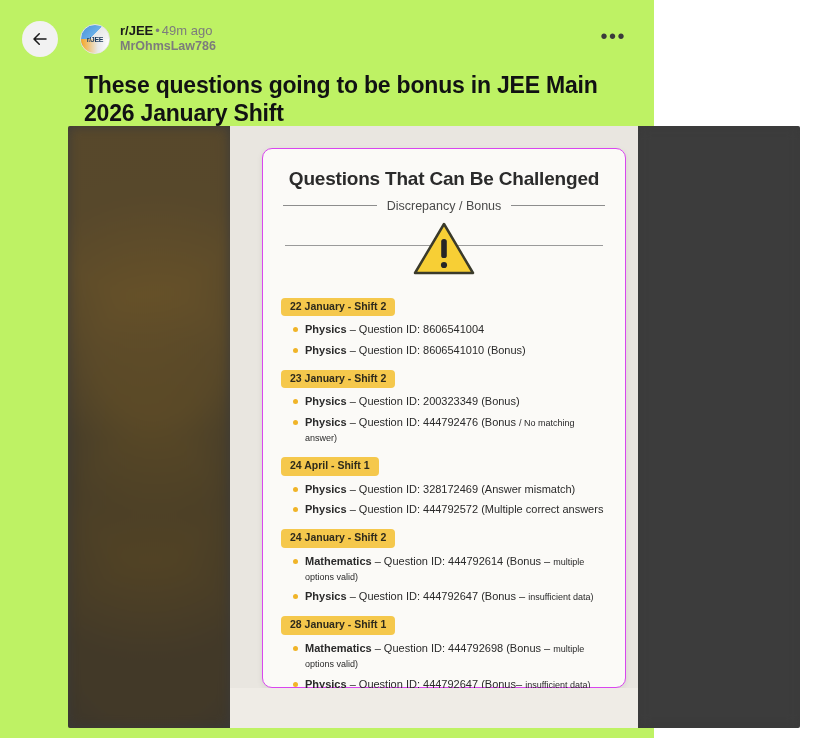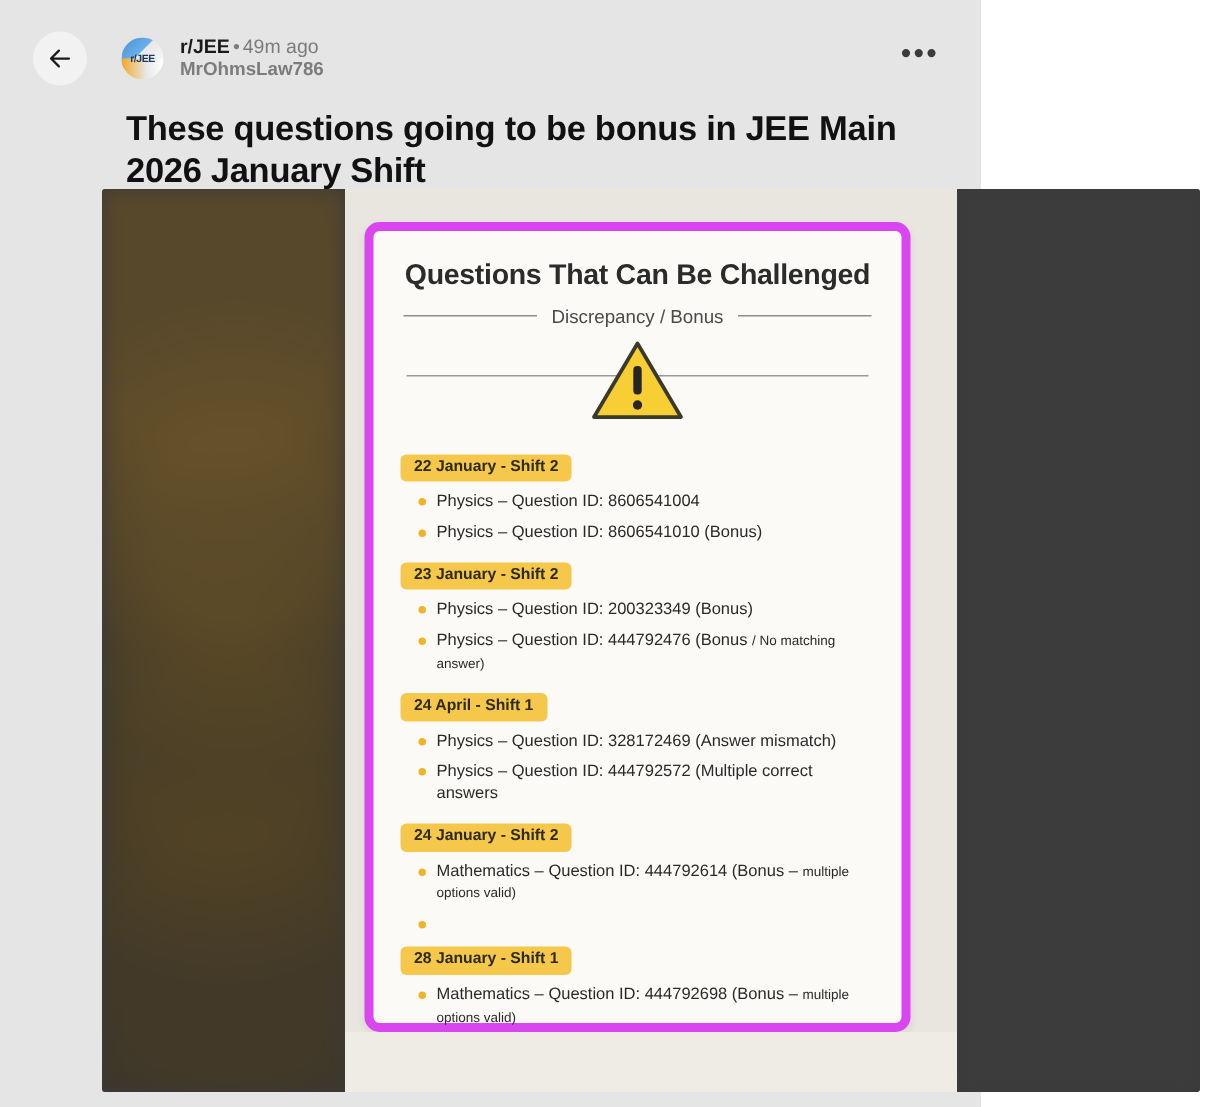--- a/index.html
+++ b/index.html
@@ -6,21 +6,21 @@
   html, body {
     margin: 0; padding: 0;
     width: 818px; height: 738px;
     background: #ffffff;
     font-family: "Liberation Sans", sans-serif;
     overflow: hidden;
   }
   .post {
     width: 654px; height: 738px;
     position: relative;
-    background: #e5e5e5;
+    background: #bef264;
   }
   
   .header {
     display: flex;
     align-items: center;
     padding: 18px 22px 0 22px;
     height: 60px;
   }
   .back-btn {
     width: 36px; height: 36px;
@@ -126,24 +126,24 @@
     filter: blur(6px);
   }
   .photo {
     position: absolute;
     left: 162px; top: 0;
     width: 408px; height: 602px;
     background: #e9e6e0;
   }
   .card {
     position: absolute;
-    left: 13px; top: 22px;
+    left: 32px; top: 22px;
     width: 364px; height: 540px;
     background: #fbfaf7;
-    border: 6px solid #d946ef;
+    border: 1px solid #d946ef;
     border-radius: 10px;
     box-shadow: 0 2px 6px rgba(0,0,0,0.08);
     padding: 18px 16px 10px 16px;
   }
   .card-title {
     text-align: center;
     font-size: 19px;
     font-weight: bold;
     color: #2b2b2b;
     line-height: 1.3;
@@ -204,21 +204,21 @@
     color: #2a2a2a;
     line-height: 1.35;
   }
   .bullet {
     width: 5px; height: 5px;
     border-radius: 50%;
     background: #f0b428;
     margin: 5px 7px 0 0;
     flex: 0 0 auto;
   }
-  .item .subj { font-weight: normal; }
+  .item .subj { font-weight: bold; }
   .item .small { font-size: 9px; }
   
   .photo-bottom {
     position: absolute;
     left: 0; bottom: 0;
     width: 100%; height: 40px;
     background: #efece6;
   }
 </style>
 </head>
@@ -293,20 +293,21 @@
               <span class="bullet"></span>
               <span><span class="subj">Physics</span><span> – Question ID: 328172469 (Answer mismatch)</span></span>
             </div><div class="item">
               <span class="bullet"></span>
               <span><span class="subj">Physics</span><span> – Question ID: 444792572 (Multiple correct answers</span></span>
             </div><div class="day-chip">24 January - Shift 2</div><div class="item">
               <span class="bullet"></span>
               <span><span class="subj">Mathematics</span><span> – Question ID: 444792614 (Bonus – </span><span class="small">multiple options valid)</span></span>
             </div><div class="item">
               <span class="bullet"></span>
+              <span><span class="subj">Physics</span><span> – Question ID: 444792647 (Bonus – </span><span class="small">insufficient data)</span></span>
             </div><div class="day-chip">28 January - Shift 1</div><div class="item">
               <span class="bullet"></span>
               <span><span class="subj">Mathematics</span><span> – Question ID: 444792698 (Bonus – </span><span class="small">multiple options valid)</span></span>
             </div><div class="item">
               <span class="bullet"></span>
               <span><span class="subj">Physics</span><span> – Question ID: 444792647 (Bonus– </span><span class="small">insufficient data)</span></span>
             </div></div>
       </div>
       <div class="photo-bottom"></div>
     </div>

